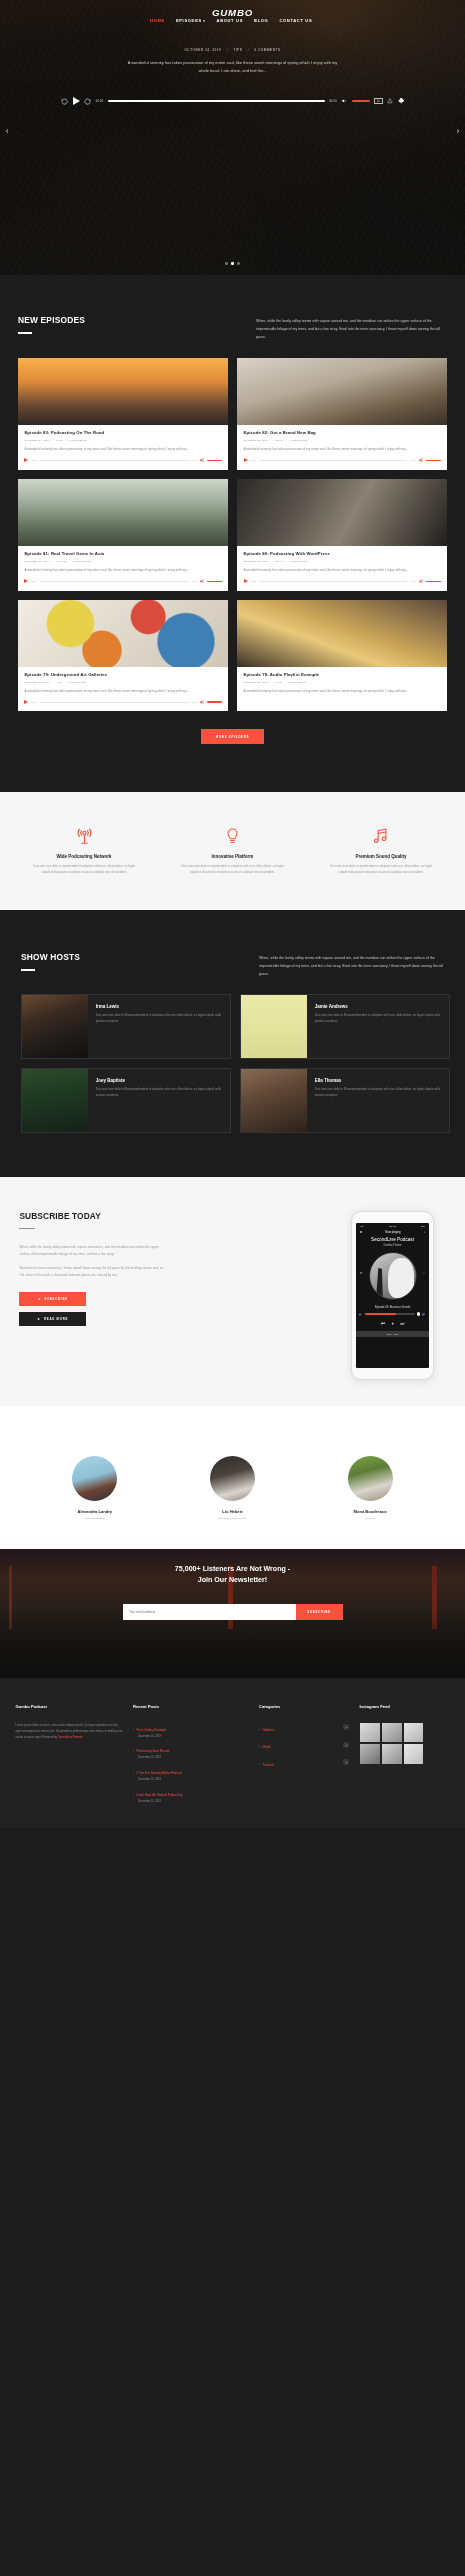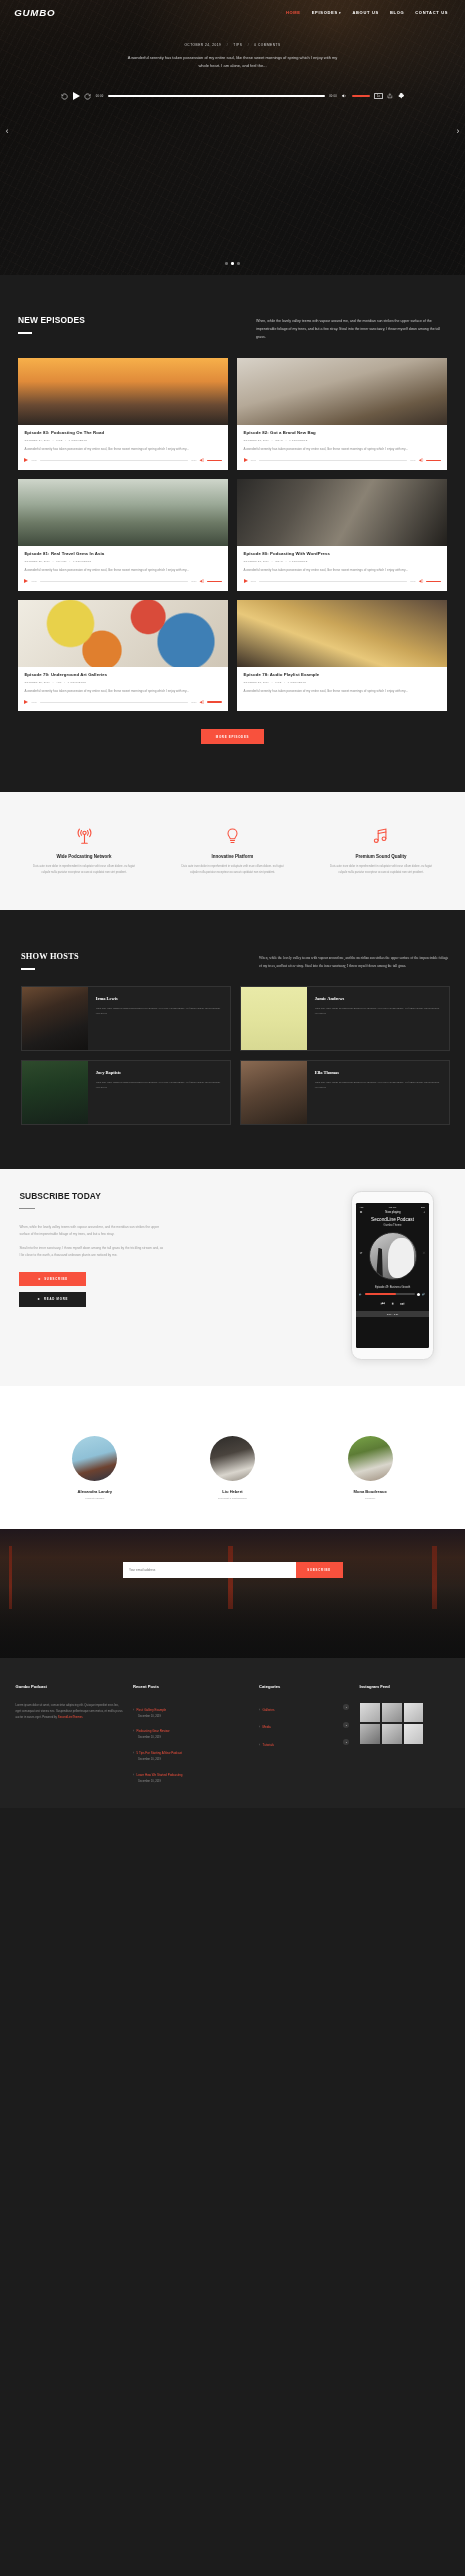--- a/index.html
+++ b/index.html
@@ -17,21 +17,21 @@
       radial-gradient(ellipse at 72% 8%, rgba(120,80,45,.55) 0%, rgba(0,0,0,0) 42%),
       radial-gradient(ellipse at 25% 75%, rgba(90,70,55,.35) 0%, rgba(0,0,0,0) 55%),
       linear-gradient(160deg,#221a14 0%,#17130f 35%,#2a2420 60%,#14110e 100%);
   }
   .hero:after{content:"";position:absolute;inset:0;
     background:repeating-linear-gradient(117deg, rgba(255,255,255,.014) 0 1.3px, rgba(0,0,0,0) 1.3px 5.8px),
                repeating-linear-gradient(27deg, rgba(180,120,90,.03) 0 0.6px, rgba(0,0,0,0) 0.6px 8.4px);}
   .hero-dark{position:absolute;inset:0;background:linear-gradient(180deg, rgba(10,10,10,.25) 0%, rgba(12,12,12,.72) 38%, rgba(14,14,14,.88) 72%, rgba(16,16,16,.92) 100%);}
 
   header.topbar{position:relative;z-index:6;display:flex;align-items:center;
-    justify-content:space-between;padding:7.1px 14.2px 0 14.2px;}
+    justify-content:space-between;padding:7.1px 14.2px 0 14.2px;flex-direction:column;}
   .logo{font-size:9.7px;font-weight:bold;letter-spacing:0.8px;font-style:italic;color:#fff;}
   nav.mainnav{display:flex;gap:11px;align-items:center;padding-right:2.6px;}
   nav.mainnav a{font-size:4px;letter-spacing:0.7px;font-weight:bold;color:#fff;text-decoration:none;white-space:nowrap;}
   nav.mainnav a.active{color:#f8513d;}
   .caret{font-size:3.2px;margin-left:1.3px;}
 
   .hero-inner{position:relative;z-index:5;text-align:center;padding-top:24.6px;}
   .hero-title{font-size:10px;font-weight:bold;letter-spacing:-0.1px;margin-bottom:5.8px;}
   .hero-meta{font-size:3.2px;letter-spacing:0.5px;color:#d8d8d8;margin-bottom:7.1px;}
   .hero-meta .sep{margin:0 3.9px;color:#8d8d8d;}
@@ -82,30 +82,30 @@
 
   
   .sec-light{background:#f6f6f6;color:#222;padding:34px 0 34px 0;}
   .feat-grid{display:grid;grid-template-columns:repeat(3,1fr);gap:6.5px;padding:0 13px;}
   .feat{text-align:center;}
   .feat-ico{height:20.7px;display:flex;align-items:center;justify-content:center;margin-bottom:6.5px;}
   .feat-t{font-size:4.5px;font-weight:bold;color:#1d1d1d;margin-bottom:5.8px;}
   .feat-d{font-size:2.8px;line-height:2.1;color:#9a9a9a;width:107px;margin:0 auto;}
 
   
-  .hosts-wrap{background:#1c1c1c;padding:30px 0 32px 6px;font-family:Liberation Serif, serif;}
+  .hosts-wrap{background:#1c1c1c;padding:30px 0 32px 6px;}
   .hgrid{display:grid;grid-template-columns:1fr 1fr;gap:9px;margin-top:15.5px;padding:0 3.9px;}
   .host{display:flex;border:0.6px solid #333;background:#202020;height:65px;}
   .host-img{width:66px;flex:none;}
   .host-info{padding:9px 7.8px;}
   .host-name{font-size:4.5px;font-weight:bold;color:#fff;margin-bottom:4.5px;}
   .host-bio{font-size:2.8px;line-height:2.1;color:#8e8e8e;}
 
   
-  .sub-wrap{background:#f6f6f6;color:#222;padding:22px 0 26px 0;position:relative;}
+  .sub-wrap{background:#f6f6f6;color:#222;padding:34px 0 26px 0;position:relative;}
   .sub-row{display:flex;padding:0 19.4px;gap:10.3px;}
   .sub-left{width:213px;}
   .sub-title{font-size:8.4px;font-weight:bold;color:#1d1d1d;letter-spacing:0.1px;}
   .sub-rule{width:15.5px;height:1.3px;background:#8d8d8d;margin:7.1px 0 15px 0;}
   .sub-p{font-size:3.2px;line-height:2.15;color:#9a9a9a;margin-bottom:7.1px;width:145px;}
   .sub-btns{margin-top:13px;}
   .btn-sub{background:#f8513d;color:#fff;font-size:2.8px;font-weight:bold;letter-spacing:0.8px;padding:5.2px 0;width:67px;text-align:center;margin-bottom:5.8px;cursor:pointer;}
   .btn-read{background:#1f1f1f;color:#fff;font-size:2.8px;font-weight:bold;letter-spacing:0.8px;padding:5.2px 0;width:67px;text-align:center;cursor:pointer;}
 
   
@@ -533,20 +533,24 @@
       <div class="guest">
         <div class="g-av" style="background:linear-gradient(165deg,#7aa648 0%,#5d7c36 35%,#d9d6cc 68%,#9d8d7c 100%);"></div>
         <div class="g-name">Mona Boudreaux</div>
         <div class="g-role">Producer</div>
       </div>
     </div>
   </section>
 
   <section class="news">
     <div class="news-in">
+      <h2 class="news-h">
+        <span>75,000+ Listeners Are Not Wrong -</span><br>
+        <span>Join Our Newsletter!</span>
+      </h2>
       <form class="news-form">
         <input class="news-input" type="text" placeholder="Your email address" style="">
         <button class="news-btn" type="button">SUBSCRIBE</button>
       </form>
     </div>
   </section>
 
   <footer class="footer">
     <div class="fgrid">
       <div>

